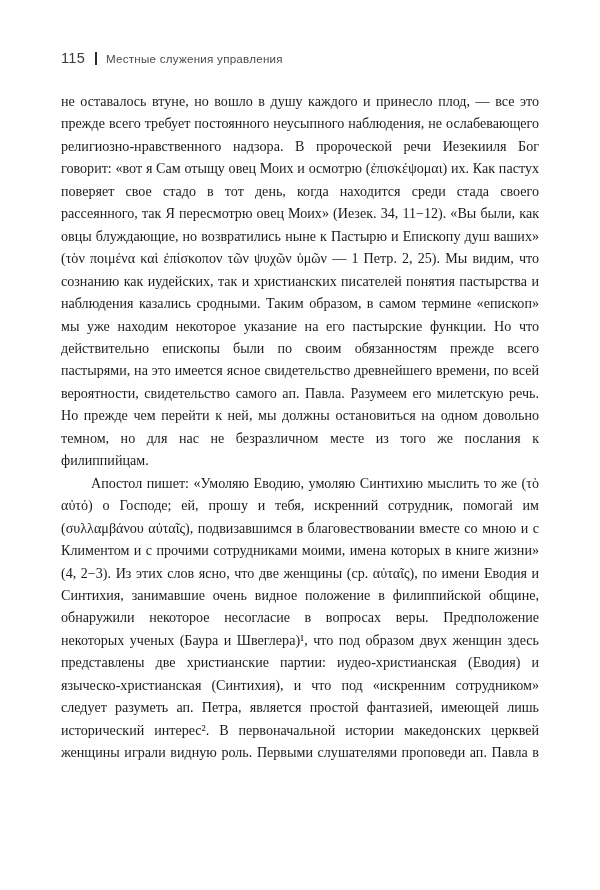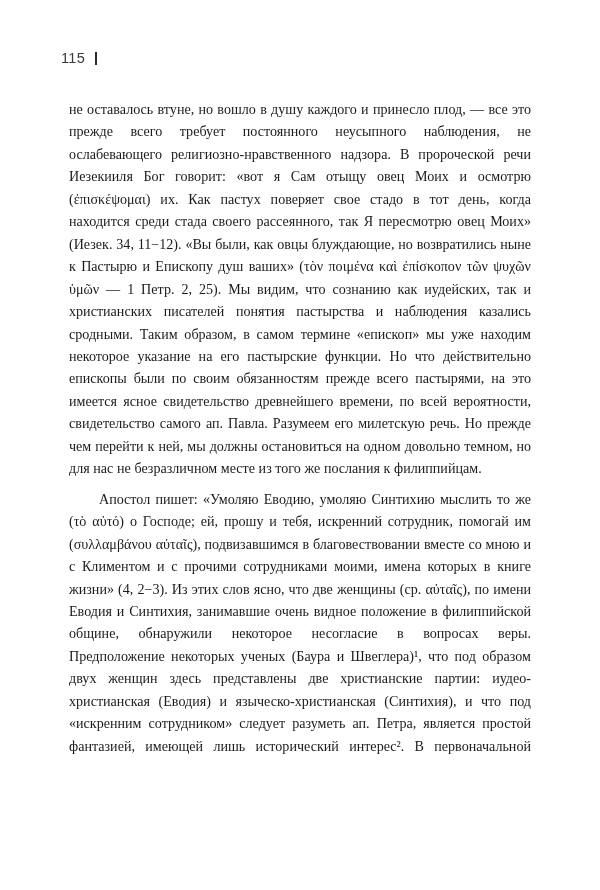--- a/index.html
+++ b/index.html
@@ -48,21 +48,21 @@
   }
 
   
   .text-block {
     position: absolute;
     left: 61px;
     top: 90px;
     width: 478px;
   }
   .text-block p {
-    margin: 8px;
+    margin: 0;
     font-size: 14.1px;
     line-height: 22.45px;
     text-align: justify;
     text-justify: inter-word;
     hyphens: manual;
     word-spacing: 0.1px;
   }
   .text-block p.indented {
     text-indent: 30px;
   }
@@ -104,20 +104,21 @@
   }
 </style>
 </head>
 <body>
 
 <div class="page">
 
   <div class="running-head">
     <span class="folio">115</span>
     <span class="rule"></span>
+    <span class="head-title">Местные служения управления</span>
   </div>
 
   <div class="text-block">
     <p><span>не оставалось втуне, но вошло в душу каждого и принесло плод, — все это прежде всего требует постоянного неусыпного наблюдения, не ослабевающего религиозно-нравственного надзора. В пророческой речи Иезекииля Бог говорит: «вот я Сам отыщу овец Моих и осмотрю (ἐπισκέψομαι) их. Как пастух поверяет свое стадо в тот день, когда находится среди стада своего рассеянного, так Я пересмотрю овец Моих» (Иезек. 34, 11−12). «Вы были, как овцы блуждающие, но возвратились ныне к Пастырю и Епископу душ ваших» (τὸν ποιμένα καὶ ἐπίσκοπον τῶν ψυχῶν ὑμῶν — 1 Петр. 2, 25). Мы видим, что сознанию как иудейских, так и христианских писателей понятия пастырства и наблюдения казались сродными. Таким образом, в самом термине «епископ» мы уже находим некоторое указание на его пастырские функции. Но что действительно епископы были по своим обязанностям прежде всего пастырями, на это имеется ясное свидетельство древнейшего времени, по всей вероятности, свидетельство самого ап. Павла. Разумеем его милетскую речь. Но прежде чем перейти к ней, мы должны остановиться на одном довольно темном, но для нас не безразличном месте из того же послания к филиппийцам.</span></p>
     <p class="indented"><span>Апостол пишет: «Умоляю Еводию, умоляю Синтихию мыслить то же (τὸ αὐτό) о Господе; ей, прошу и тебя, искренний сотрудник, помогай им (συλλαμβάνου αὐταῖς), подвизавшимся в благовествовании вместе со мною и с Климентом и с прочими сотрудниками моими, имена которых в книге жизни» (4, 2−3). Из этих слов ясно, что две женщины (ср. αὐταῖς), по имени Еводия и Синтихия, занимавшие очень видное положение в филиппийской общине, обнаружили некоторое несогласие в вопросах веры. Предположение некоторых ученых (Баура и Швеглера)¹, что под образом двух женщин здесь представлены две христианские партии: иудео-христианская (Еводия) и языческо-христианская (Синтихия), и что под «искренним сотрудником» следует разуметь ап. Петра, является простой фантазией, имеющей лишь исторический интерес². В первоначальной истории македонских церквей женщины играли видную роль. Первыми слушателями проповеди ап. Павла в Филиппах были женщины; первая обратилась к вере Фиатирь, торговавшая багряницей (Деян. 16, 13−14). Дееписатель подчеркивает, что среди уверовавших в Фессалониках и Верии было немало знатных женщин (17, 4; 17, 12). Вполне естественно, что эти женщины и в последующее время занимали в церкви особенно почетное положение. К числу их принадлежали, очевидно, Еводия и Синтихия, разделявшие с апостолом благовестнические труды. Были ли они диакониссами, мы не знаем. Труднее сказать, кого следует разуметь под γνήστε σύνζυγε.</span></p>
   </div>
 
   <div class="footnotes">
     <div class="footnote-rule"></div>
     <ol>

